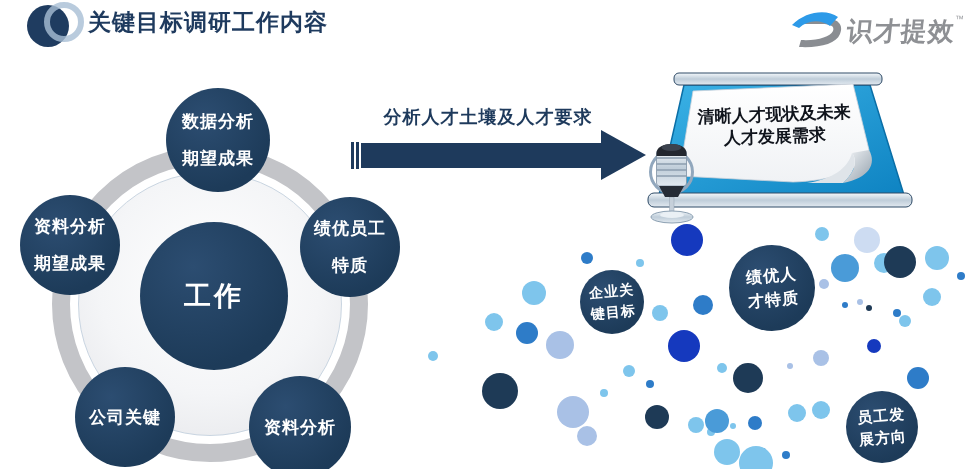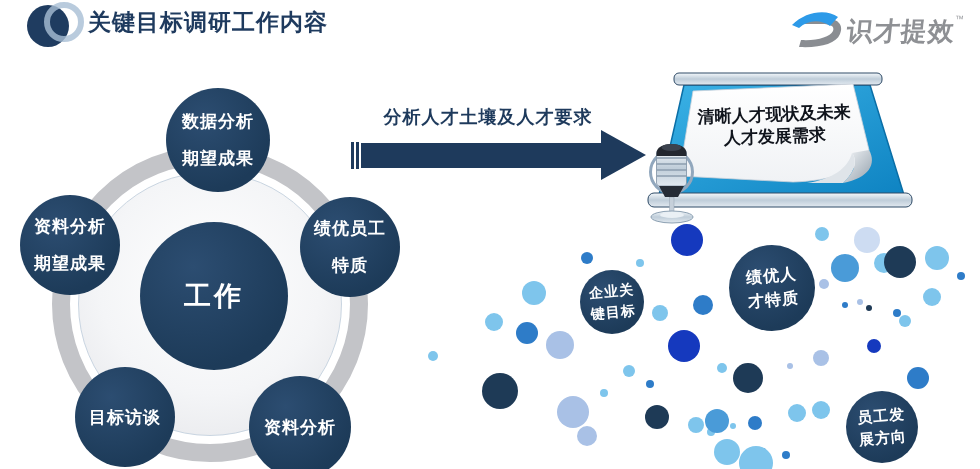--- a/index.html
+++ b/index.html
@@ -125,21 +125,21 @@
     </div>
     <div class="navy-circle sat" style="left: 20px; top: 195px; width: 100px; height: 100px;">
       <span>资料分析</span>
       <span>期望成果</span>
     </div>
     <div class="navy-circle sat" style="left: 300px; top: 197px; width: 100px; height: 100px;">
       <span>绩优员工</span>
       <span>特质</span>
     </div>
     <div class="navy-circle sat" style="left: 75px; top: 367px; width: 100px; height: 100px;">
-      <span>目标访谈</span>
+      <span>公司关键</span>
     </div>
     <div class="navy-circle sat" style="left: 249px; top: 376px; width: 102px; height: 102px;">
       <span>资料分析</span>
     </div>
     <div class="navy-circle hub-center" style="left: 140px; top: 222px; width: 148px; height: 148px;">
       <span>工作</span>
     </div>
     <div class="dot" style="left: 581px; top: 252px; width: 12px; height: 12px; background: rgb(46, 124, 200);"></div>
     <div class="dot" style="left: 636px; top: 259px; width: 8px; height: 8px; background: rgb(126, 197, 236);"></div>
     <div class="dot" style="left: 522px; top: 281px; width: 24px; height: 24px; background: rgb(126, 197, 236);"></div>

